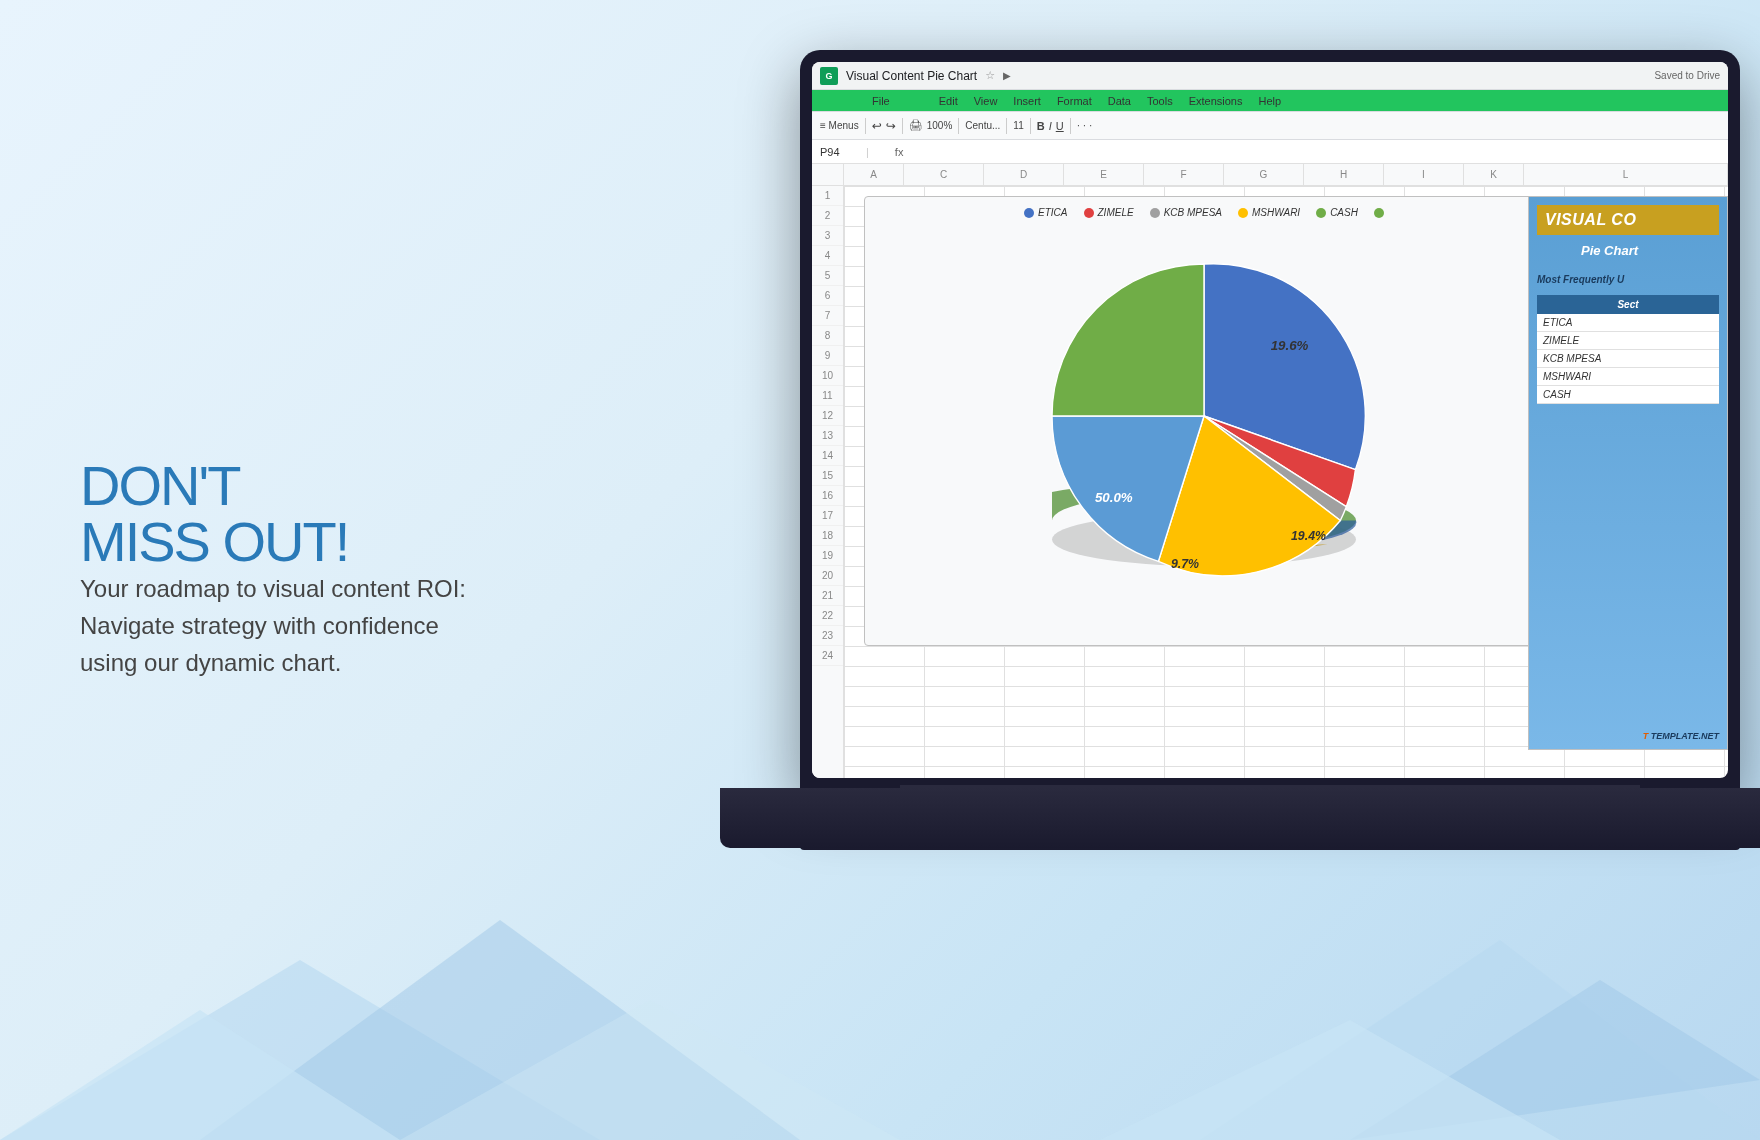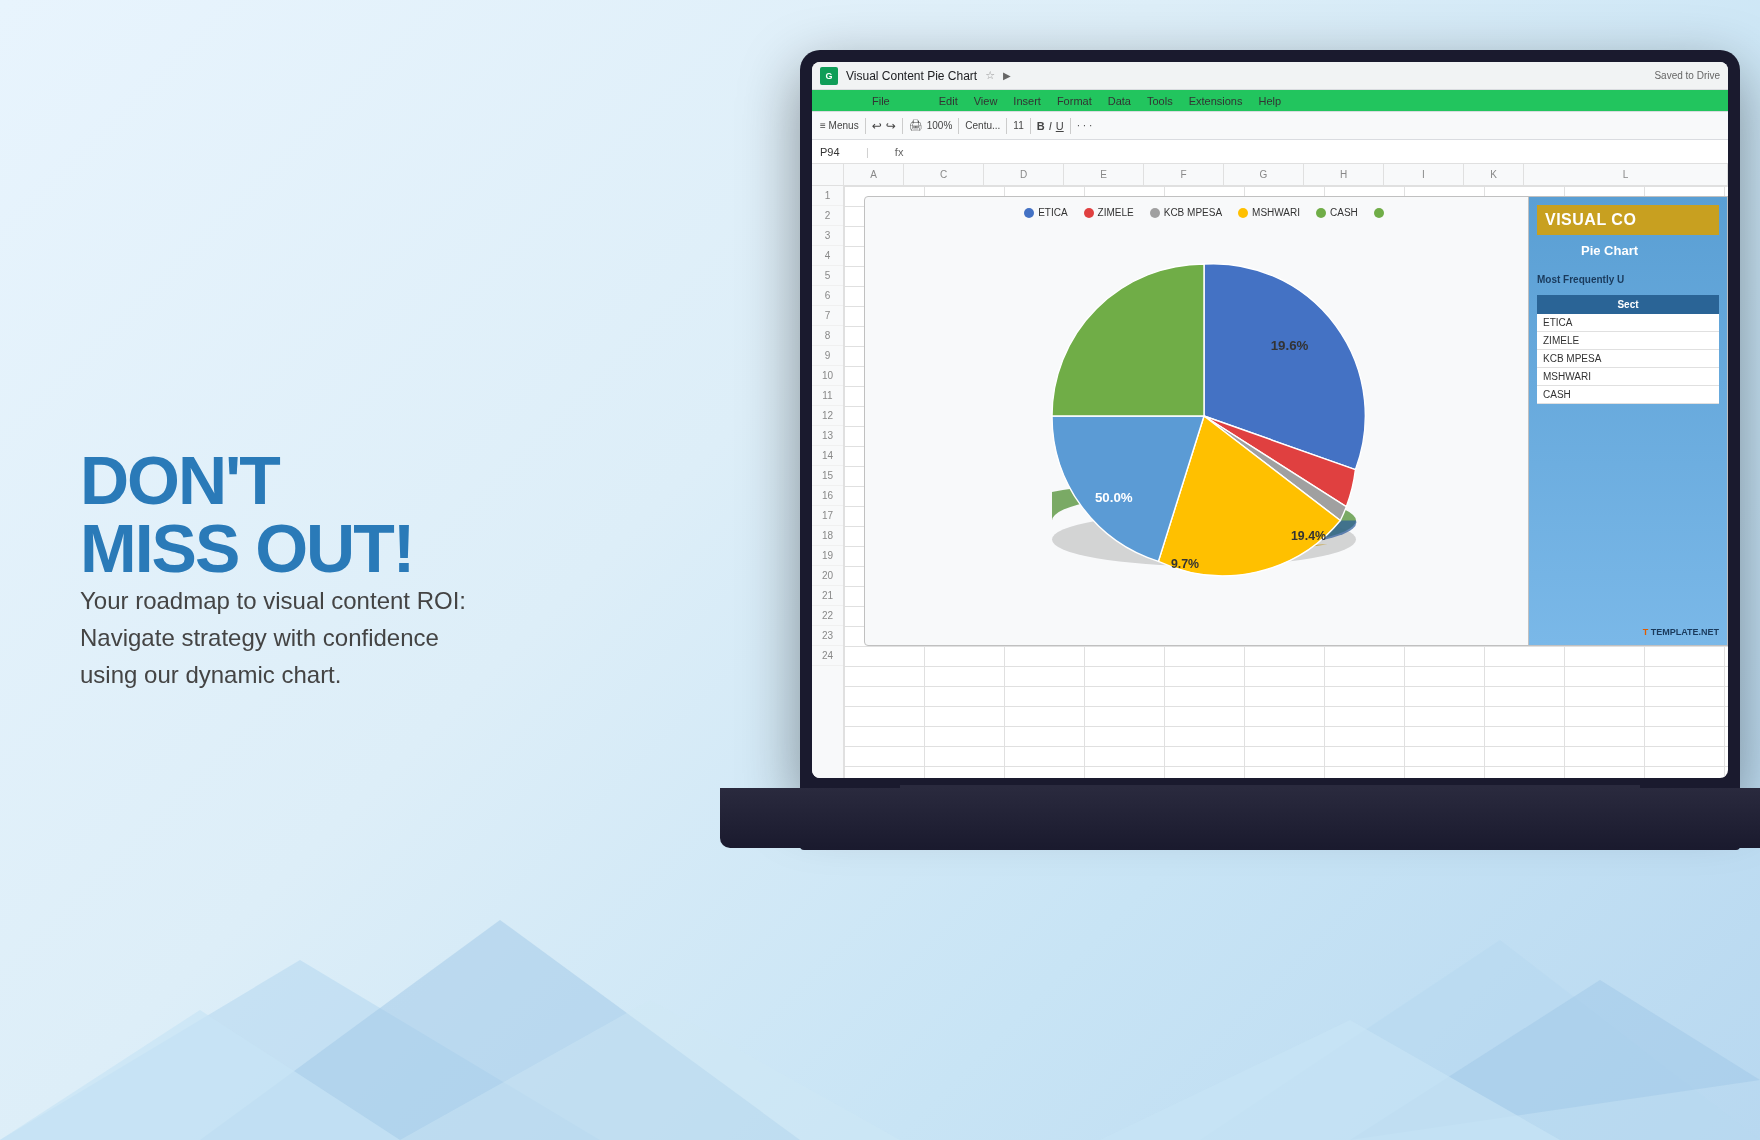--- a/index.html
+++ b/index.html
@@ -23,22 +23,22 @@
     
     .left-content {
       position: absolute;
       left: 80px;
       top: 50%;
       transform: translateY(-50%);
       width: 480px;
     }
 
     .headline {
-      font-size: 68px;
-      font-weight: 700;
+      font-size: 56px;
+      font-weight: 400;
       color: #2a7ab8;
       line-height: 1.0;
       letter-spacing: -2px;
       text-transform: uppercase;
     }
 
     .subtext {
       font-size: 24px;
       color: #444;
       line-height: 1.55;
@@ -206,20 +206,21 @@
       display: flex;
       align-items: center;
       justify-content: center;
       font-size: 10px;
     }
 
     .sheet-body {
       flex: 1;
       position: relative;
       overflow: hidden;
+      font-style: italic;
     }
 
     
     .chart-container {
       position: absolute;
       top: 10px;
       left: 20px;
       width: 680px;
       height: 450px;
       background: #f8f9fa;
@@ -263,21 +264,21 @@
       width: 100%;
       height: 100%;
     }
 
     
     .right-panel {
       position: absolute;
       top: 10px;
       right: 0;
       width: 200px;
-      height: 450px;
+      height: 554px;
       background: linear-gradient(180deg, #5a9fd4 0%, #7ab8e8 100%);
       border: 1px solid #c0c0c0;
       padding: 8px;
       display: flex;
       flex-direction: column;
       gap: 6px;
     }
 
     .visual-co-title {
       background: #c8a020;

